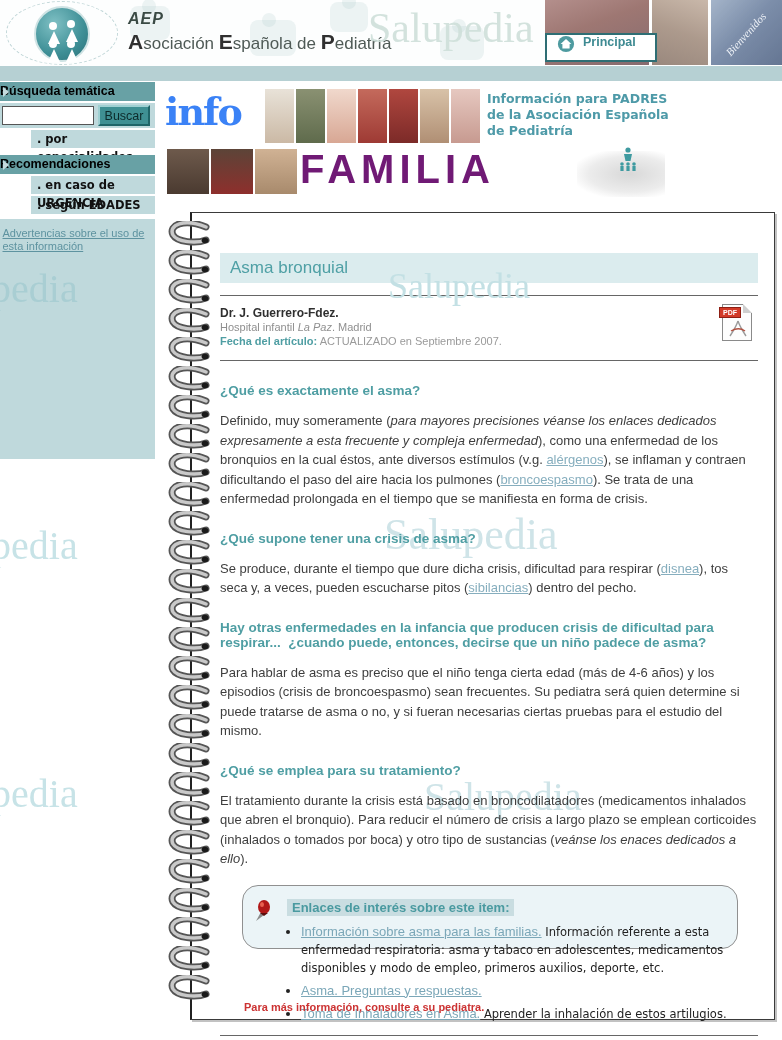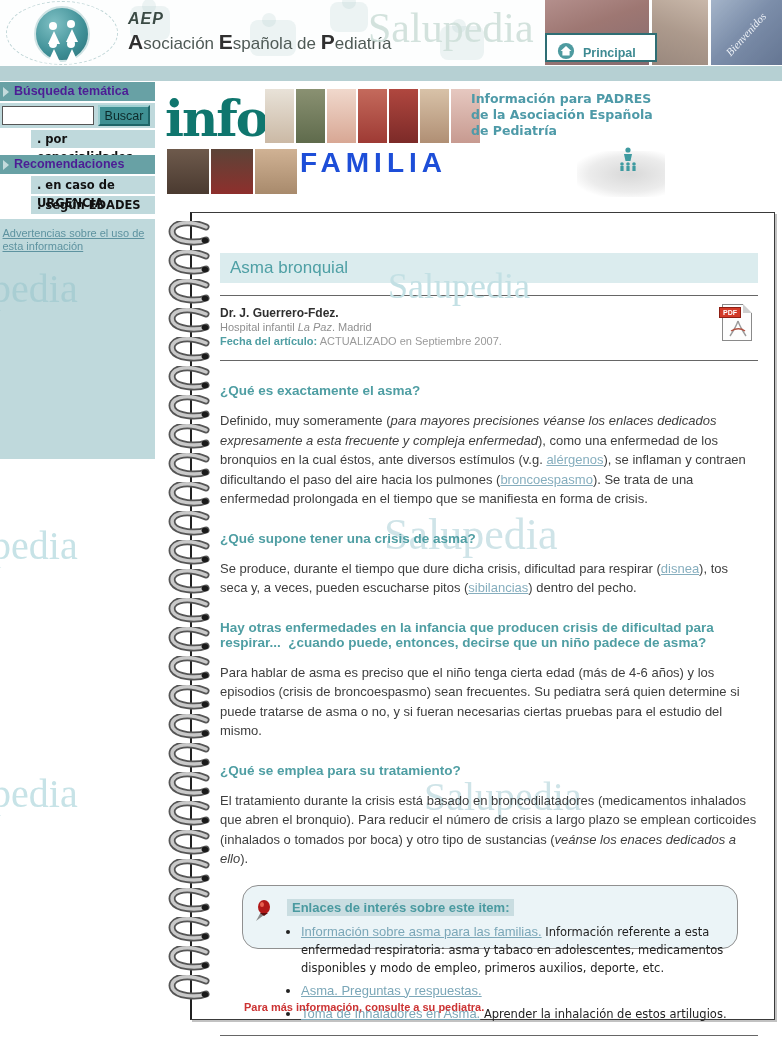--- a/index.html
+++ b/index.html
@@ -23,56 +23,56 @@
   .seg-org { font-size:17px; color:#4f5a56; }
   .hdr-photos { position:absolute; left:545px; top:0; display:flex; gap:3px; }
   .pt { height:65px; }
   .pt1 { width:104px; background:linear-gradient(160deg,#9b6a66 0%,#7e4a44 40%,#5e3a3f 100%); opacity:.75; }
   .pt2 { width:56px; background:linear-gradient(200deg,#b39a86 0%,#8a6f5c 50%,#6e5546 100%); opacity:.7; }
   .pt3 { width:72px; background:linear-gradient(135deg,#8fa3bd 0%,#5d7396 45%,#3f5478 100%); opacity:.8; position:relative; overflow:hidden; }
   .flag-text { position:absolute; left:8px; top:28px; transform:rotate(-48deg); color:#e8edf5; font-size:11px; font-style:italic; font-family:"Liberation Serif", serif; }
   .wm { position:absolute; font-family:"Liberation Serif", serif; pointer-events:none; white-space:nowrap; }
   .wm-hdr { left:368px; top:4px; font-size:42px; color:#cfe0da; opacity:.9; }
   .principal-btn { position:absolute; left:545px; top:33px; width:112px; height:29px; background:#fff; border:2px solid #2e6e74;
-    display:flex; align-items:flex-end; gap:8px; padding-left:10px; cursor:pointer; }
+    display:flex; align-items:flex-start; gap:8px; padding-left:10px; cursor:pointer; }
   .principal-btn span { color:#3e8a92; font-weight:bold; font-size:12.5px; }
   .icn-home-circle { width:18px; height:18px; }
 
   .teal-band { position:absolute; left:0; top:66px; width:782px; height:15px; background:#b6d0d3; }
 
   
   .sidebar { position:absolute; left:0; top:82px; width:155px; }
-  .sb-header { height:19px; background:#68a1a5; color:#4c1d95; font-weight:bold; font-size:12.5px; line-height:19px; padding-left:14px; position:relative; margin-bottom:2px; }
+  .sb-header { height:19px; background:#68a1a5; color:#000000; font-weight:bold; font-size:12.5px; line-height:19px; padding-left:0; position:relative; margin-bottom:2px; }
   .sb-header::before { content:""; position:absolute; left:3px; top:5px; border-left:6px solid #c4dbdd; border-top:5px solid transparent; border-bottom:5px solid transparent; }
   .sb-search { height:25px; background:#bfd9dc; display:flex; align-items:center; gap:4px; padding:2px; margin-bottom:2px; }
   .sb-search input { width:92px; height:19px; border:1px solid #555; font-size:12px; padding:0 2px; }
   .btn-buscar { width:52px; height:21px; background:#3f9093; border-top:2px solid #9fd0d2; border-left:2px solid #9fd0d2; border-bottom:2px solid #1f6568; border-right:2px solid #1f6568; font-size:12.5px; color:#0c2a2a; cursor:pointer; font-family:"Liberation Sans", sans-serif; }
   .sb-item { height:18px; background:#bfd9dc; color:#111; font-weight:bold; font-size:11.5px; line-height:18px; padding-left:6px; margin-bottom:2px; cursor:pointer; font-family:"DejaVu Sans", sans-serif;margin-left:31px; }
   .sb-gap { height:5px; background:#fff; }
   .sb-block { height:240px; background:#bfd9dc; margin-top:5px; padding-top:8px; overflow:hidden; position:relative; }
   .adv-link { display:block; width:150px; margin:0 auto; text-align:left; color:#5e93a0; font-size:11px; text-decoration:underline; cursor:pointer; line-height:13px; }
   .wm-sb { position:relative; left:-80px; top:12px; font-size:40px; color:#a9ced3; }
   .wm-left { font-size:40px; color:#c7e3e7; left:-80px; }
 
   
   .branding { position:absolute; left:165px; top:85px; width:520px; height:112px; }
-  .info-word { position:absolute; left:0; top:4px; font-size:50px; font-weight:bold; color:#0f766e; font-family:"DejaVu Serif", serif; letter-spacing:-2px; }
+  .info-word { position:absolute; left:0; top:4px; font-size:38px; font-weight:bold; color:#3b82f6; font-family:"DejaVu Serif", serif; letter-spacing:-2px; }
   .strip1 { position:absolute; left:100px; top:4px; display:flex; gap:2px; }
   .strip1 div { width:29px; height:54px; }
   .strip2 { position:absolute; left:2px; top:64px; display:flex; gap:2px; }
   .strip2 div { width:42px; height:45px; }
   .bp1{background:linear-gradient(180deg,#e8e2d8,#cbb9a5);} .bp2{background:linear-gradient(180deg,#8a9172,#5f6b4c);}
   .bp3{background:linear-gradient(180deg,#f0d8cc,#d8a794);} .bp4{background:linear-gradient(180deg,#c46a5c,#9e3a34);}
   .bp5{background:linear-gradient(180deg,#b0473f,#7c2a28);} .bp6{background:linear-gradient(180deg,#d8c2a8,#b08f74);}
   .bp7{background:linear-gradient(180deg,#e6c8c0,#c79a90);}
   .bq1{background:linear-gradient(180deg,#6e5a4c,#4a3a30);} .bq2{background:linear-gradient(180deg,#5c4438,#8e2f2c);}
   .bq3{background:linear-gradient(180deg,#d0b294,#a88a6c);}
-  .familia-word { position:absolute; left:135px; top:62px; font-size:28px; font-weight:bold; letter-spacing:5px; color:#1d4ed8; }
+  .familia-word { position:absolute; left:135px; top:62px; font-size:40px; font-weight:bold; letter-spacing:5px; color:#701a75; }
   .family-icon { position:absolute; left:452px; top:62px; }
-  .tagline { position:absolute; left:306px; top:6px; color:#4e9aa8; font-weight:bold; font-size:12.5px; line-height:16px; font-family:"DejaVu Sans", sans-serif; }
+  .tagline { position:absolute; left:322px; top:6px; color:#4e9aa8; font-weight:bold; font-size:12.5px; line-height:16px; font-family:"DejaVu Sans", sans-serif; }
   .baby-fade { position:absolute; left:412px; top:66px; width:88px; height:46px; background:radial-gradient(ellipse at 60% 50%, #d8d8d8 0%, #ececec 55%, #fff 80%); }
 
   
   .sheet { position:absolute; left:190px; top:212px; width:585px; height:808px; background:#fff;
     border:1px solid #3a3a3a; border-left:2px solid #222; box-shadow:2px 2px 0 rgba(120,120,120,.45); }
   .spiral-binding { position:absolute; left:-26px; top:8px; z-index:6; }
   .ring { display:block; width:44px; height:26px; margin-bottom:3px; }
   .sheet-wm { z-index:1; }
   .wm-title { left:196px; top:52px; font-size:36px; color:#c3e0e4; z-index:3; }
   .wm-mid { left:192px; top:296px; font-size:44px; color:#cfe4e8; }

